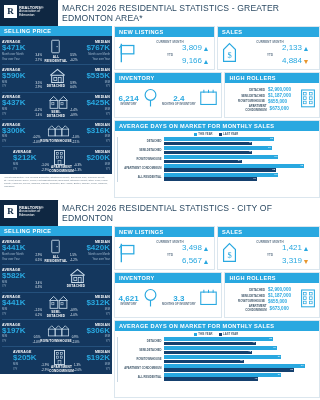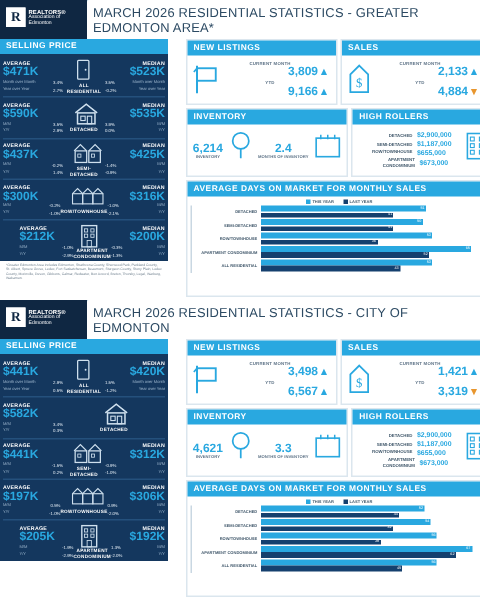--- a/index.html
+++ b/index.html
@@ -35,21 +35,21 @@
   .logo-txt { color:#ffffff; line-height:1.08; }
   .logo-txt .l1 { font-size:3.9px; font-weight:bold; letter-spacing:.1px; }
   .logo-txt .l2, .logo-txt .l3 { font-size:3.4px; }
   .hdr-title {
     position:absolute; top:0; left:62px; right:4px; height:26px;
     display:flex; align-items:center; justify-content:center;
     color:#2c4a63; font-size:8.6px; letter-spacing:.15px; z-index:4;
   }
 
   
-  .body { display:flex; width:320px; height:172px; padding:0; gap:12px; }
+  .body { display:flex; width:320px; height:172px; padding:0; gap:2px; }
   .col-left  { width:112px; }
   .col-right { width:206px; display:flex; flex-direction:column; gap:2px; }
 
   .bar {
     background:#29a8e0; color:#ffffff; font-size:5.6px; font-weight:bold;
     letter-spacing:.35px; padding:2.2px 0 2.2px 4px;
   }
 
   
   .sp { background:#14375e; height:148px; }
@@ -82,21 +82,21 @@
   .card.dom { width:206px; height:78px; }
 
   .c-body { display:flex; align-items:center; padding:2px 3px; height:calc(100% - 11px); }
   .kpi-ico { width:22px; display:flex; justify-content:center; }
   .kpi-tbl { flex:1; }
   .kpi-r { display:flex; align-items:center; }
   .kpi-c1 { flex:1; text-align:center; }
   .kpi-c2 { width:8px; text-align:center; }
   .kpi-c3 { width:30px; text-align:center; }
   .kpi-lbl { color:#5d7286; font-size:2.9px; font-weight:bold; letter-spacing:.15px; }
-  .kpi-big { color:#29a8e0; font-size:8px; font-weight:bold; line-height:1.1;margin-left:44px; }
+  .kpi-big { color:#29a8e0; font-size:8px; font-weight:normal; line-height:1.1;margin-left:44px; }
   .kpi-pct { color:#3c5569; font-size:3.1px; }
   .arrow { font-size:7px; line-height:1; }
   .up   { color:#29a8e0; }
   .down { color:#e8962e; }
 
   .inv-body { display:flex; align-items:center; justify-content:space-around; height:calc(100% - 11px); padding:2px; }
   .inv-unit { text-align:center; }
   .inv-num { color:#29a8e0; font-size:8px; font-weight:bold; }
   .inv-cap { color:#5d7286; font-size:2.8px; font-weight:bold; line-height:1.15; }
 
@@ -166,21 +166,21 @@
       </div>
       <div class="sp-mid">
         <div class="ico"><svg viewBox="0 0 24 24" width="15" height="15">
                       <rect x="6" y="2" width="12" height="20" rx="1" fill="none" stroke="#cfe0ee" stroke-width="1.4"></rect>
                       <circle cx="14.5" cy="12" r="1" fill="#cfe0ee"></circle>
                     </svg></div>
         <div class="sp-type">ALL RESIDENTIAL</div>
       </div>
       <div class="sp-side r">
         <div class="cap">MEDIAN</div>
-        <div class="val">$523K</div>
+        <div class="val">$767K</div>
         <div class="sp-deltas">
           <div class="sp-d">
                       <span class="v">3.5%</span>
                       <span class="k">Month over Month</span>
                     </div>
           <div class="sp-d">
                       <span class="v">-0.2%</span>
                       <span class="k">Year over Year</span>
                     </div>
         </div>

